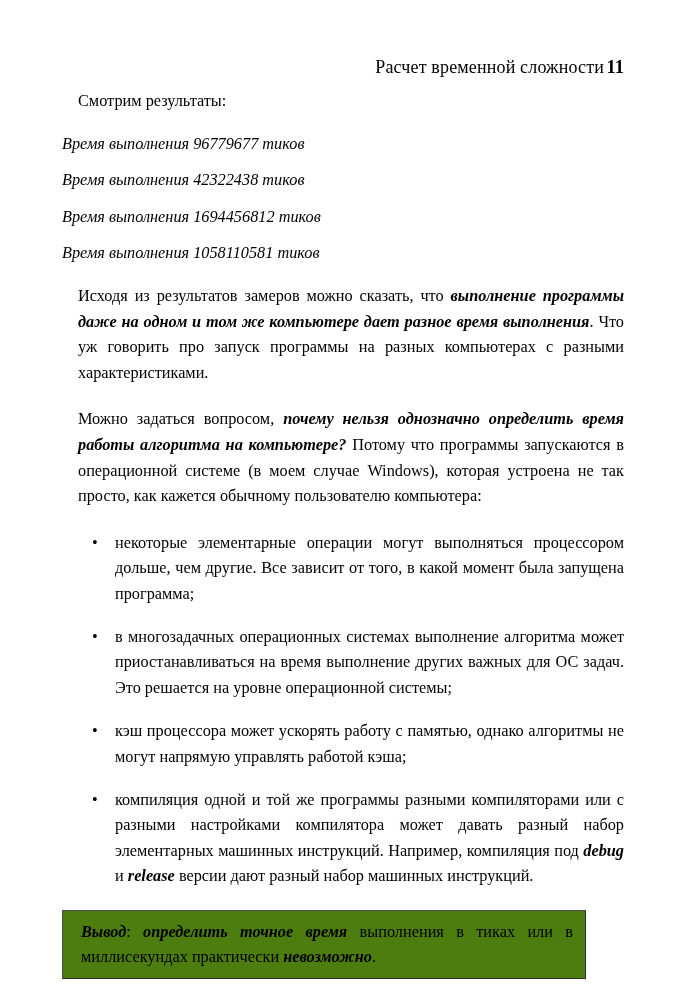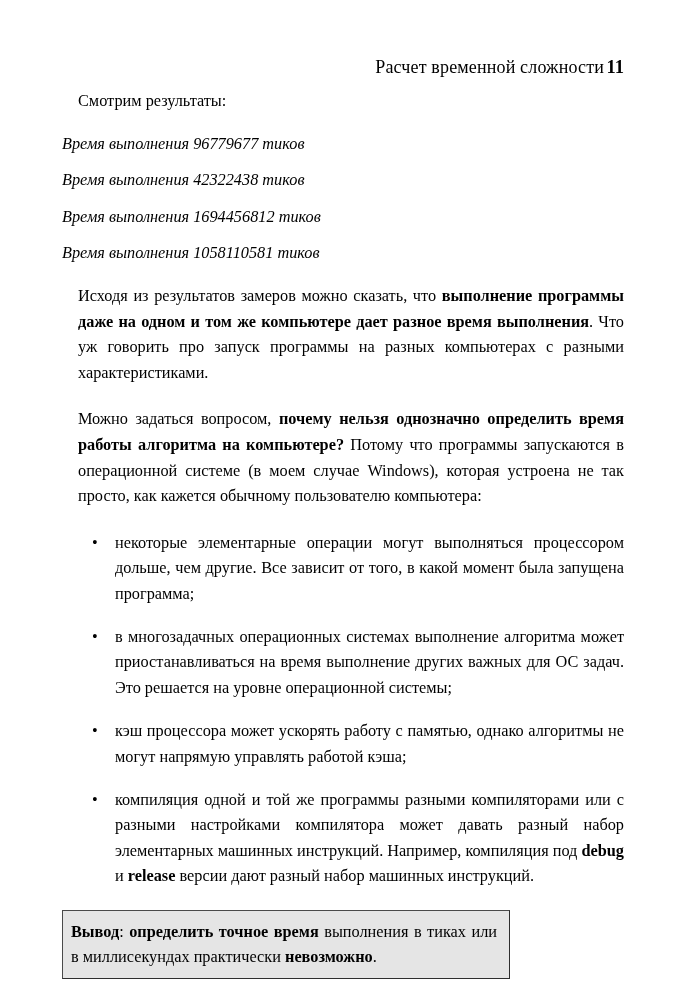--- a/index.html
+++ b/index.html
@@ -67,21 +67,21 @@
 
   .code-result {
     font-style: italic;
     font-size: 16.3px;
     line-height: 25.6px;
     margin: 0;
     white-space: nowrap;
   }
   .results-block .code-result + .code-result { margin-top: 11px; }
 
-  b, strong { font-weight: bold; }
+  b, strong { font-weight: bold; font-style: italic; }
 
   
   ul.bullets {
     margin: 0;
     padding: 0;
     list-style: none;
   }
   ul.bullets > li {
     position: relative;
     padding-left: 53px;
@@ -96,30 +96,30 @@
     position: absolute;
     left: 30px;
     top: 0;
     font-size: 16.3px;
     line-height: 25.4px;
   }
 
   
   .callout {
     box-sizing: border-box;
-    background: #e5e5e5;
+    background: #4d7c0f;
     border: 1.5px solid #4a4a4a;
     border-right-color: #2e2e2e;
     border-bottom-color: #2e2e2e;
-    padding: 8px 12px 9px 8px;
+    padding: 8px 12px 9px 18px;
     font-size: 16.3px;
     line-height: 25.2px;
     text-align: justify;
     text-justify: inter-word;
-    width: 448px;
+    width: 524px;
   }
 </style>
 </head>
 <body>
 
 <div class="page">
 
   <div class="running-head">
     <span class="running-head-title">Расчет временной сложности</span>
     <span class="running-head-folio">11</span>

